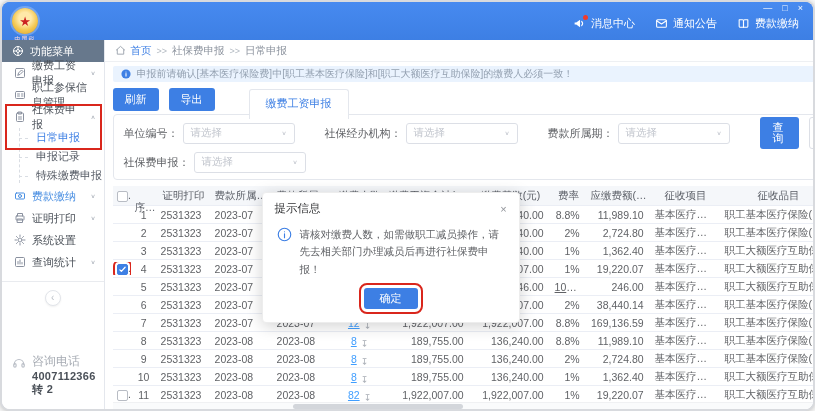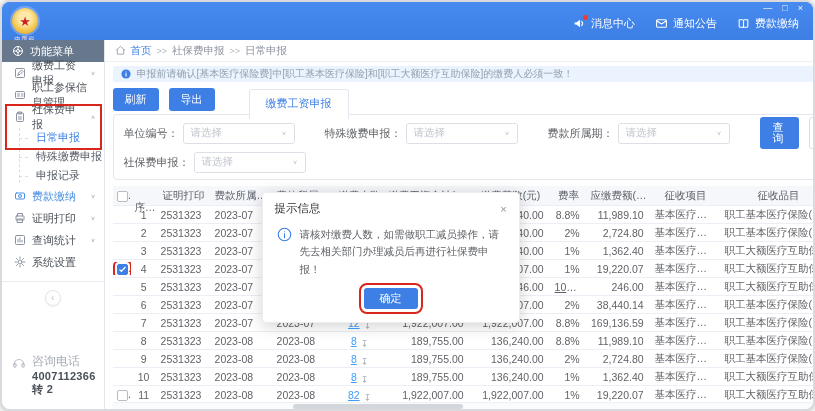--- a/index.html
+++ b/index.html
@@ -225,22 +225,22 @@
                 <rect x="5" y="4" width="14" height="17" rx="2"></rect>
                 <path d="M9 2h6v4H9z"></path>
                 <path d="M9 12h6M9 16h6"></path>
               </svg>
             </span>
             <span>社保费申报</span>
             <span class="chev">∧</span>
           </div>
           <div class="sub">
             <div class="sub-item active">日常申报</div>
+            <div class="sub-item">申报记录</div>
             <div class="sub-item">特殊缴费申报</div>
-            <div class="sub-item">申报记录</div>
           </div>
           <div class="side-item accent">
             <span class="sicon">
               <svg viewBox="0 0 24 24" fill="none" stroke="currentColor" stroke-width="2" stroke-linecap="round" stroke-linejoin="round">
                 <rect x="3" y="6" width="18" height="12" rx="2"></rect>
                 <circle cx="12" cy="12" r="3"></circle>
               </svg>
             </span>
             <span>费款缴纳</span>
             <span class="chev">∨</span>
@@ -252,35 +252,35 @@
                 <rect x="4" y="8" width="16" height="8" rx="1"></rect>
                 <rect x="7" y="14" width="10" height="7"></rect>
               </svg>
             </span>
             <span>证明打印</span>
             <span class="chev">∨</span>
           </div>
           <div class="side-item">
             <span class="sicon">
               <svg viewBox="0 0 24 24" fill="none" stroke="currentColor" stroke-width="2" stroke-linecap="round" stroke-linejoin="round">
+                <circle cx="12" cy="12" r="4"></circle>
+                <path d="M12 2v3M12 19v3M2 12h3M19 12h3M5 5l2 2M17 17l2 2M19 5l-2 2M7 17l-2 2"></path>
+              </svg>
+            </span>
+            <span>系统设置</span>
+          </div>
+          <div class="side-item">
+            <span class="sicon">
+              <svg viewBox="0 0 24 24" fill="none" stroke="currentColor" stroke-width="2" stroke-linecap="round" stroke-linejoin="round">
                 <rect x="3" y="3" width="18" height="18" rx="2"></rect>
                 <path d="M8 16v-5M12 16V8M16 16v-3"></path>
               </svg>
             </span>
             <span>查询统计</span>
             <span class="chev">∨</span>
-          </div>
-          <div class="side-item">
-            <span class="sicon">
-              <svg viewBox="0 0 24 24" fill="none" stroke="currentColor" stroke-width="2" stroke-linecap="round" stroke-linejoin="round">
-                <circle cx="12" cy="12" r="4"></circle>
-                <path d="M12 2v3M12 19v3M2 12h3M19 12h3M5 5l2 2M17 17l2 2M19 5l-2 2M7 17l-2 2"></path>
-              </svg>
-            </span>
-            <span>系统设置</span>
           </div>
         </nav>
       <div class="side-divider"></div>
       <div class="collapse-btn">‹</div>
       <div class="phone">
         <span class="sicon"><svg viewBox="0 0 24 24" fill="none" stroke="currentColor" stroke-width="2" stroke-linecap="round" stroke-linejoin="round">
               <path d="M4 14a8 8 0 0116 0"></path>
               <rect x="3" y="13" width="4" height="6" rx="2"></rect>
               <rect x="17" y="13" width="4" height="6" rx="2"></rect>
             </svg></span>
@@ -330,21 +330,21 @@
         <div class="filter-panel">
           <div class="filter-row">
             <span class="fgroup">
               <span class="flabel">单位编号：</span>
               <span class="fselect">
                 <span>请选择</span>
                   <span class="chev">∨</span>
               </span>
             </span>
             <span class="fgroup">
-              <span class="flabel">特殊缴费申报：</span>
+              <span class="flabel">社保经办机构：</span>
               <span class="fselect">
                 <span>请选择</span>
                   <span class="chev">∨</span>
               </span>
             </span>
             <span class="fgroup">
               <span class="flabel">费款所属期：</span>
               <span class="fselect">
                 <span>请选择</span>
                   <span class="chev">∨</span>

